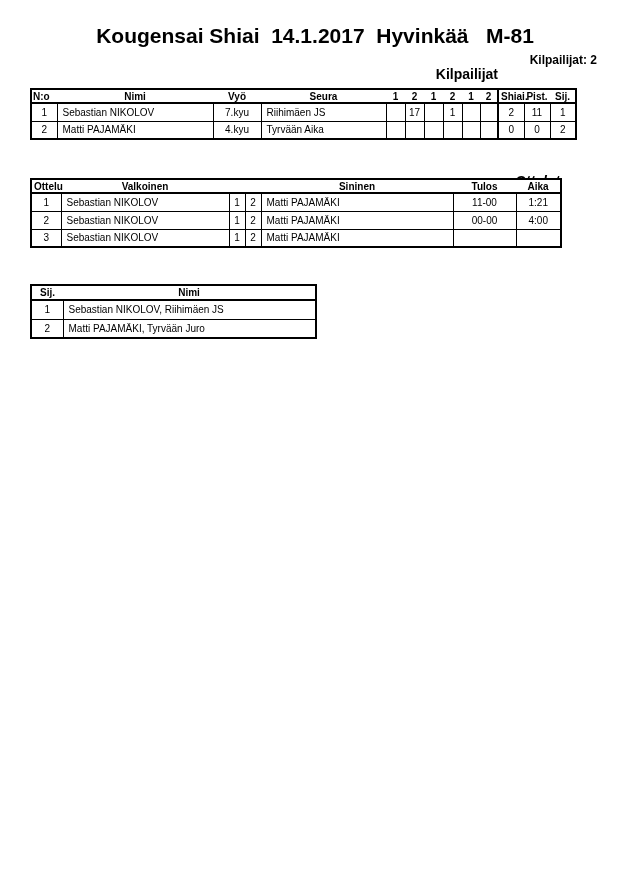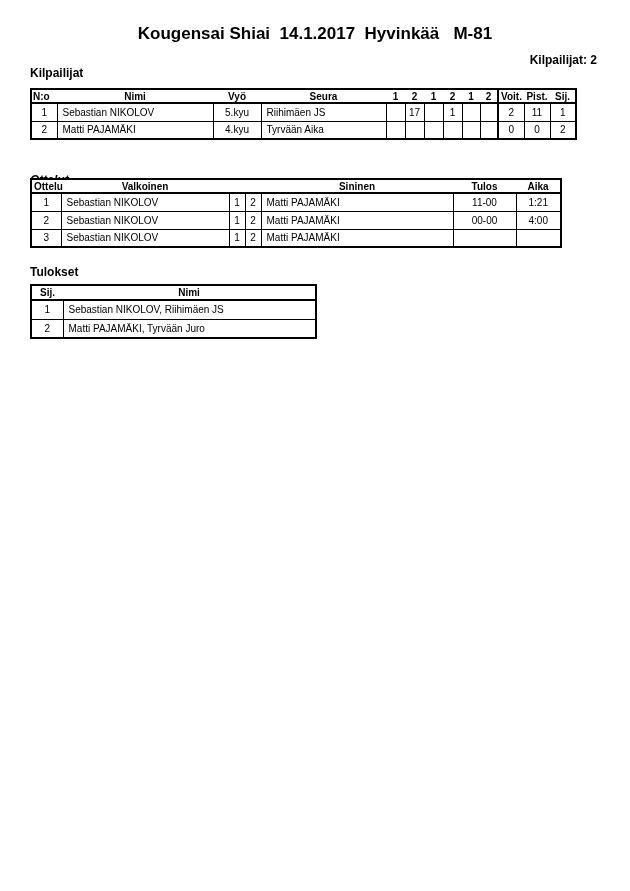--- a/index.html
+++ b/index.html
@@ -10,35 +10,35 @@
     height: 891px;
     background: #ffffff;
     font-family: "Liberation Sans", sans-serif;
     color: #000000;
     overflow: hidden;
   }
   .title {
     position: absolute;
     top: 24px; left: 0; width: 630px;
     text-align: center;
-    font-size: 17px;
+    font-size: 21px;
     font-weight: bold;
     white-space: pre;
   }
   .count {
     position: absolute;
     top: 53px; right: 33px;
     font-size: 12px;
     font-weight: bold;
   }
   .sec-heading {
     position: absolute;
-    font-size: 12px;
-    font-weight: bold;
-    text-align: left;
+    font-size: 14px;
+    font-weight: bold;
+    text-align: right;
     white-space: nowrap;
   }
   #h-kilpailijat { top: 66px; left: 30px; width: 468px; }
   #h-ottelut     { top: 173px; left: 30px; width: 530px; font-style: italic; }
   #h-tulokset    { top: 265px; left: 30px; width: 285px; }
 
   table {
     position: absolute;
     border-collapse: collapse;
     table-layout: fixed;
@@ -106,28 +106,28 @@
       <th class="hleft">N:o</th>
       <th>Nimi</th>
       <th>Vyö</th>
       <th>Seura</th>
       <th>1</th>
       <th>2</th>
       <th>1</th>
       <th>2</th>
       <th>1</th>
       <th>2</th>
-      <th class="thickL">Voit.</th>
+      <th class="thickL">Shiai.</th>
       <th>Pist.</th>
       <th>Sij.</th>
     </tr>
     <tr class="drow">
       <td>1</td>
       <td class="left">Sebastian NIKOLOV</td>
-      <td>5.kyu</td>
+      <td>7.kyu</td>
       <td class="left">Riihimäen JS</td>
       <td></td>
       <td>17</td>
       <td></td>
       <td>1</td>
       <td></td>
       <td></td>
       <td class="thickL">2</td>
       <td>11</td>
       <td>1</td>
@@ -195,21 +195,20 @@
       <td class="left">Sebastian NIKOLOV</td>
       <td>1</td>
       <td>2</td>
       <td class="left">Matti PAJAMÄKI</td>
       <td></td>
       <td></td>
     </tr>
   </tbody>
     </table>
 
-  <div class="sec-heading" id="h-tulokset">Tulokset</div>
 
   <table id="t3">
     <colgroup>
       <col style="width:32px">
         <col style="width:253px">
     </colgroup>
     <tbody>
         <tr class="hrow">
       <th>Sij.</th>
       <th>Nimi</th>

